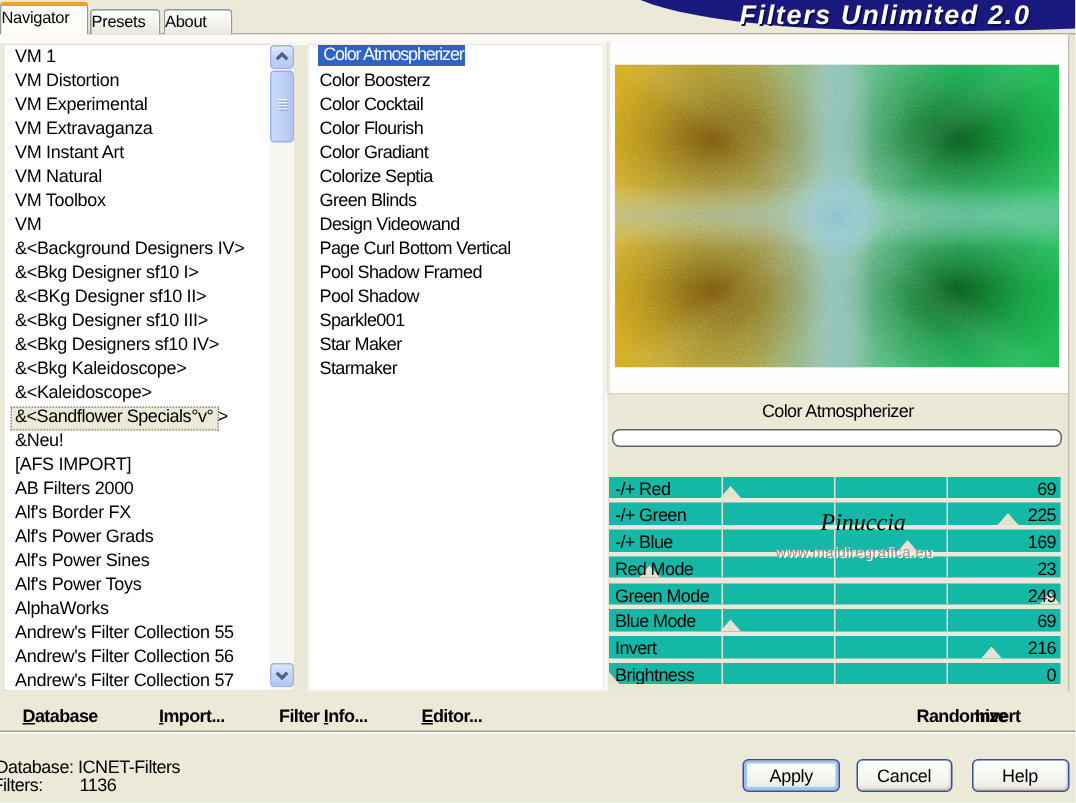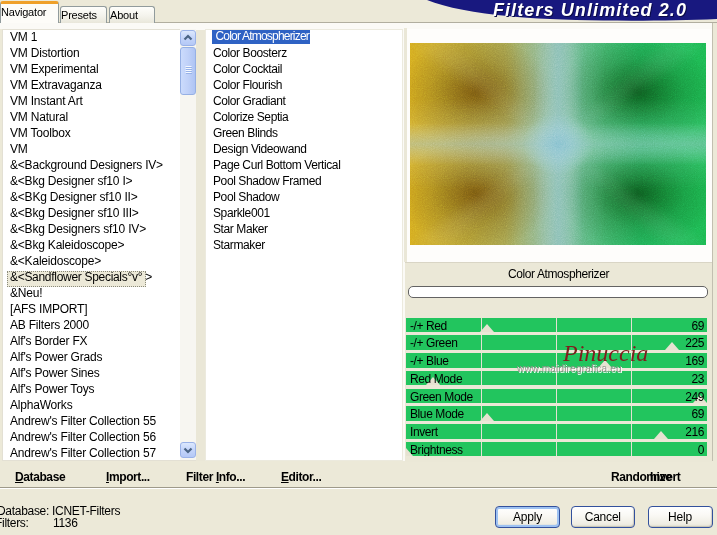--- a/index.html
+++ b/index.html
@@ -22,21 +22,21 @@
 
   
   .sbbtn{position:absolute;left:0;width:16px;height:16px;box-sizing:border-box;
      border:1px solid #9ab2e8;border-radius:3px;
      background:linear-gradient(180deg,#dce8fd 0%,#c6d6fa 45%,#b4c8f6 100%);}
   .sbthumb{position:absolute;left:0;width:16px;box-sizing:border-box;
      border:1px solid #96b0e4;border-radius:3px;
      background:linear-gradient(90deg,#cbdbfc 0%,#c0d1f8 50%,#aec4f4 100%);}
 
   
-  .srow{position:absolute;left:406px;width:301px;height:14.5px;background:#22c55e;overflow:hidden;}
+  .srow{position:absolute;left:406px;width:301px;height:14.5px;background:#14b8a6;overflow:hidden;}
   .srow .lab{position:absolute;left:4px;top:1px;font-size:12px;letter-spacing:-0.4px;}
   .srow .val{position:absolute;right:3px;top:1px;font-size:12px;letter-spacing:-0.4px;}
   .tick{position:absolute;top:0;width:1px;height:100%;background:#e4e0d3;}
   .tri{position:absolute;bottom:0;width:0;height:0;
        border-left:7px solid transparent;border-right:7px solid transparent;
        border-bottom:8px solid #e6e2d1;}
 
   
   .xpbtn{position:absolute;box-sizing:border-box;height:22px;width:65px;
      border:1px solid #33519d;border-radius:4px;text-align:center;
@@ -273,21 +273,21 @@
     <div class="srow" style="top:441.75px">
       <div class="tick" style="left:75px"></div>
       <div class="tick" style="left:150px"></div>
       <div class="tick" style="left:225px"></div>
       <div class="tri" style="left:-7px"></div>
       <div class="lab">Brightness</div>
       <div class="val">0</div>
     </div>
   </div>
 
-<div class="abs" style="left:547px;top:340px;font-family:'Liberation Serif',serif;font-style:italic;font-size:24px;color:#7f1d1d;margin-left:16px;">Pinuccia</div>
+<div class="abs" style="left:547px;top:340px;font-family:'Liberation Serif',serif;font-style:italic;font-size:16px;color:#000000;">Pinuccia</div>
 <div class="abs" style="left:517px;top:363px;font-size:10px;letter-spacing:0.2px;color:#98958f;text-shadow:1px 1px 0 #fff;">www.maidiregrafica.eu</div>
 
 <div class="menu" style="left:15px;"><u>D</u>atabase</div>
 <div class="menu" style="left:106px;"><u>I</u>mport...</div>
 <div class="menu" style="left:186px;">Filter <u>I</u>nfo...</div>
 <div class="menu" style="left:281px;"><u>E</u>ditor...</div>
 <div class="menu" style="left:583px;margin-left:28px;">Randomize</div>
 <div class="menu" style="left:650px;">Invert</div>
 
 <div class="abs" style="left:0;top:487px;width:717px;height:1px;background:#9e9a8a;"></div>

